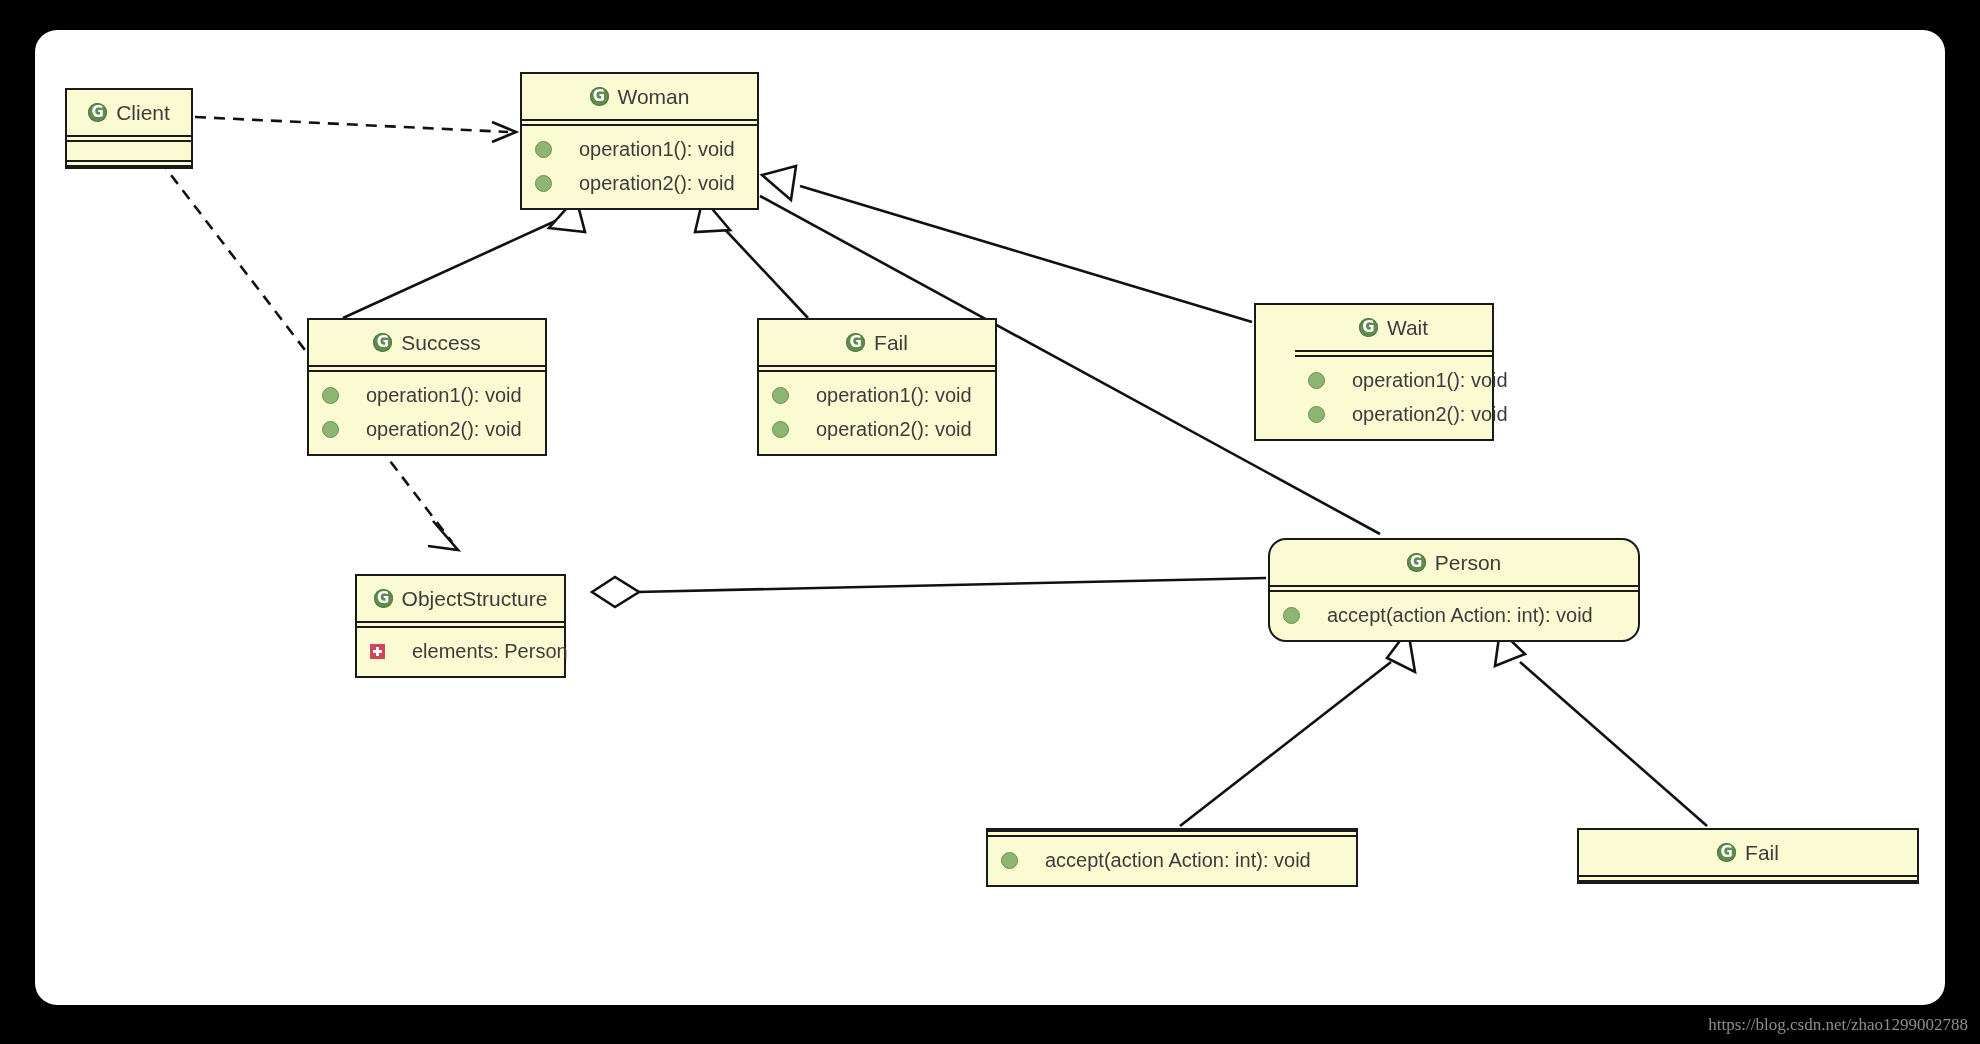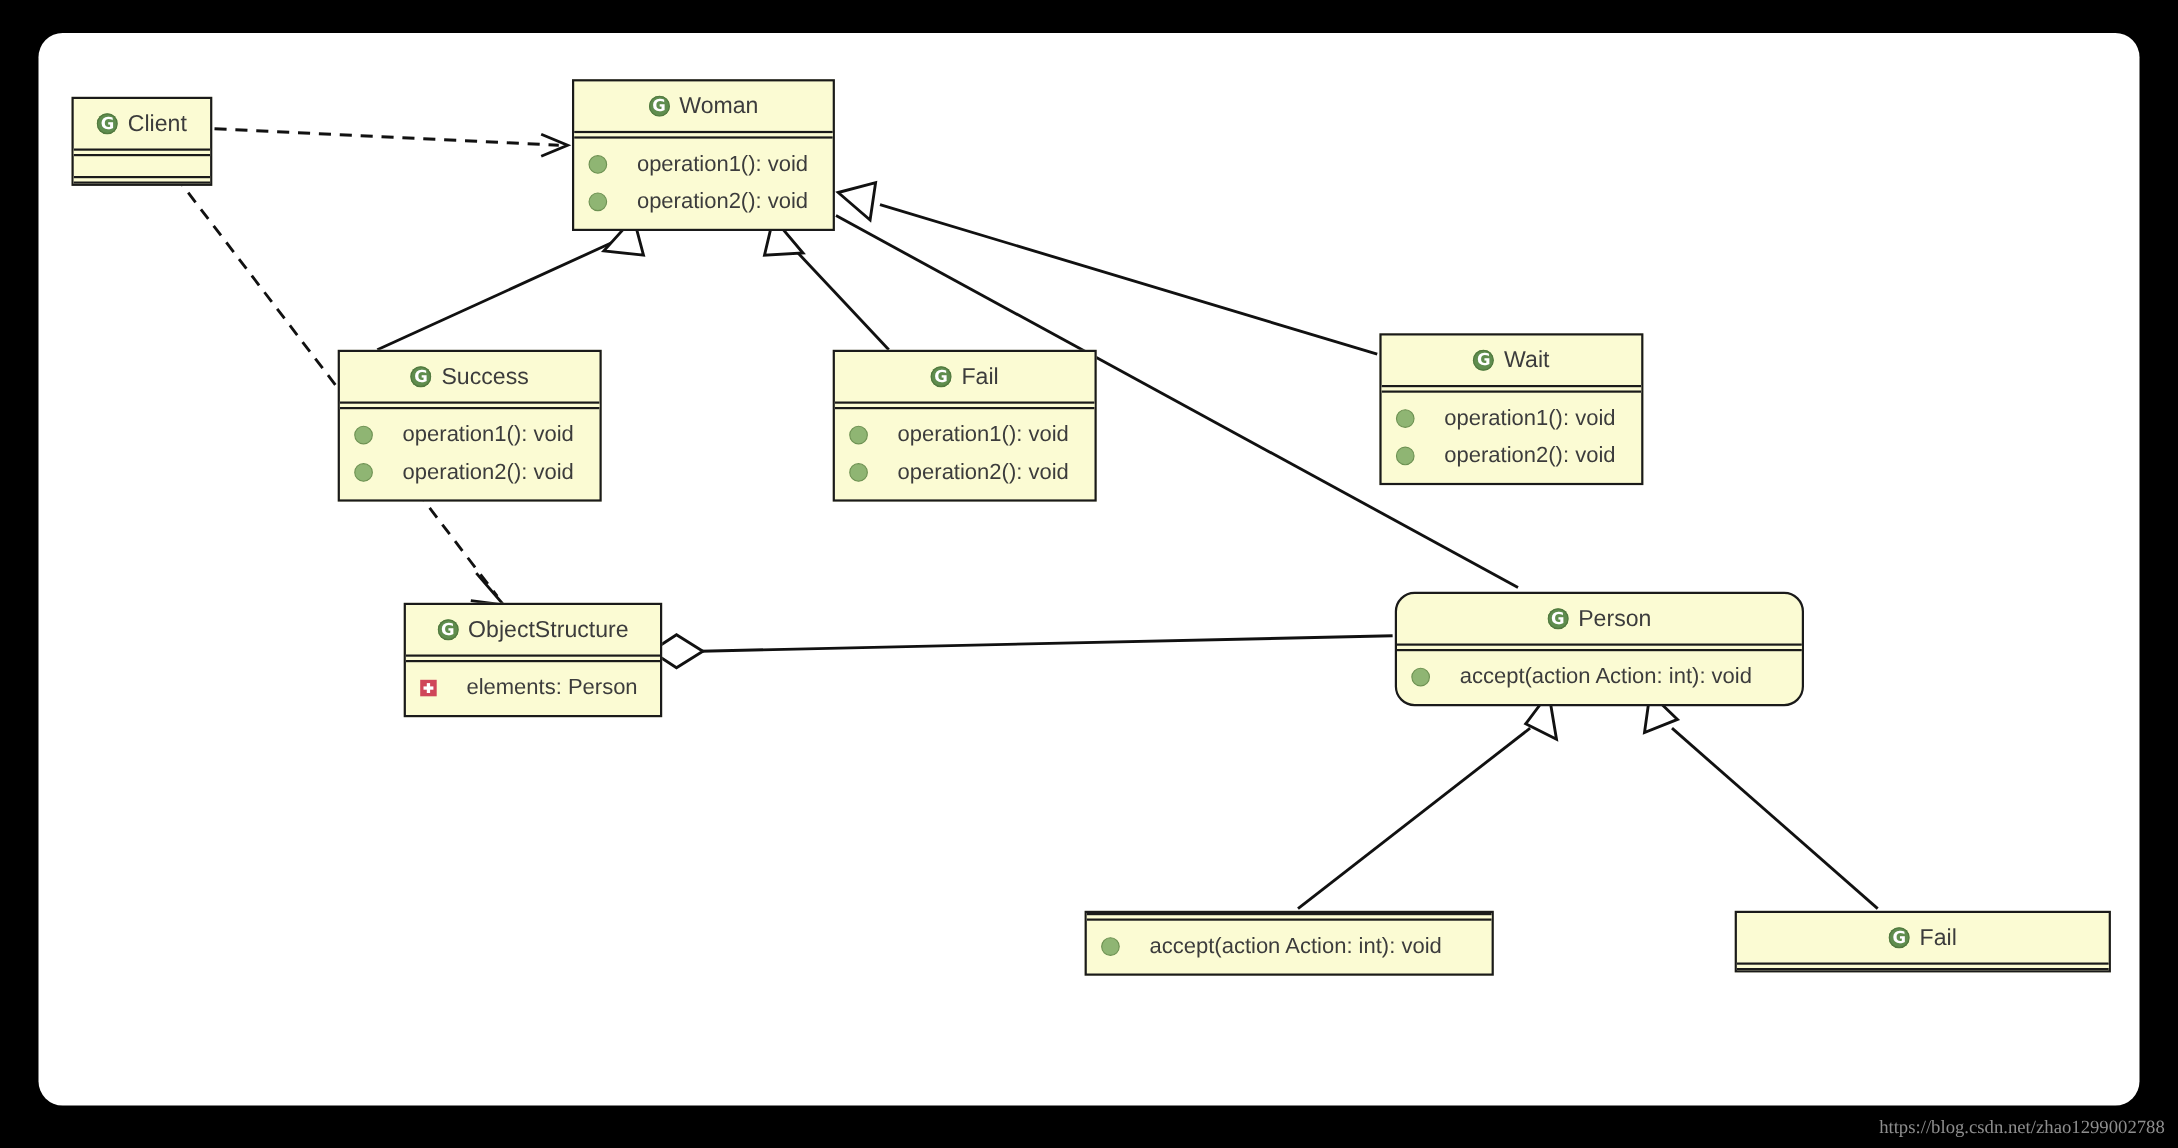--- a/index.html
+++ b/index.html
@@ -244,38 +244,38 @@
           <div class="member-row">
             <span class="method-icon"></span>
             <span>operation1(): void</span>
           </div>
           <div class="member-row">
             <span class="method-icon"></span>
             <span>operation2(): void</span>
           </div>
         </div>
       </div>
-      <div class="uml-class" style="left: 1254px; top: 303px; width: 240px;">
+      <div class="uml-class" style="left: 1254px; top: 303px; width: 240px; padding-left: 39px;">
         <div class="uml-title">
           <span class="class-icon"></span>
           <span>Wait</span>
         </div>
         <div class="compartment-sep"></div>
         <div class="uml-members">
           <div class="member-row">
             <span class="method-icon"></span>
             <span>operation1(): void</span>
           </div>
           <div class="member-row">
             <span class="method-icon"></span>
             <span>operation2(): void</span>
           </div>
         </div>
       </div>
-      <div class="uml-class" style="left: 355px; top: 548px; width: 235px; margin-left: 12px;">
+      <div class="uml-class" style="left: 355px; top: 574px; width: 211px;">
         <div class="uml-title">
           <span class="class-icon"></span>
           <span>ObjectStructure</span>
         </div>
         <div class="compartment-sep"></div>
         <div class="uml-members">
           <div class="member-row">
             <span class="field-icon"></span>
             <span>elements: Person</span>
           </div>

